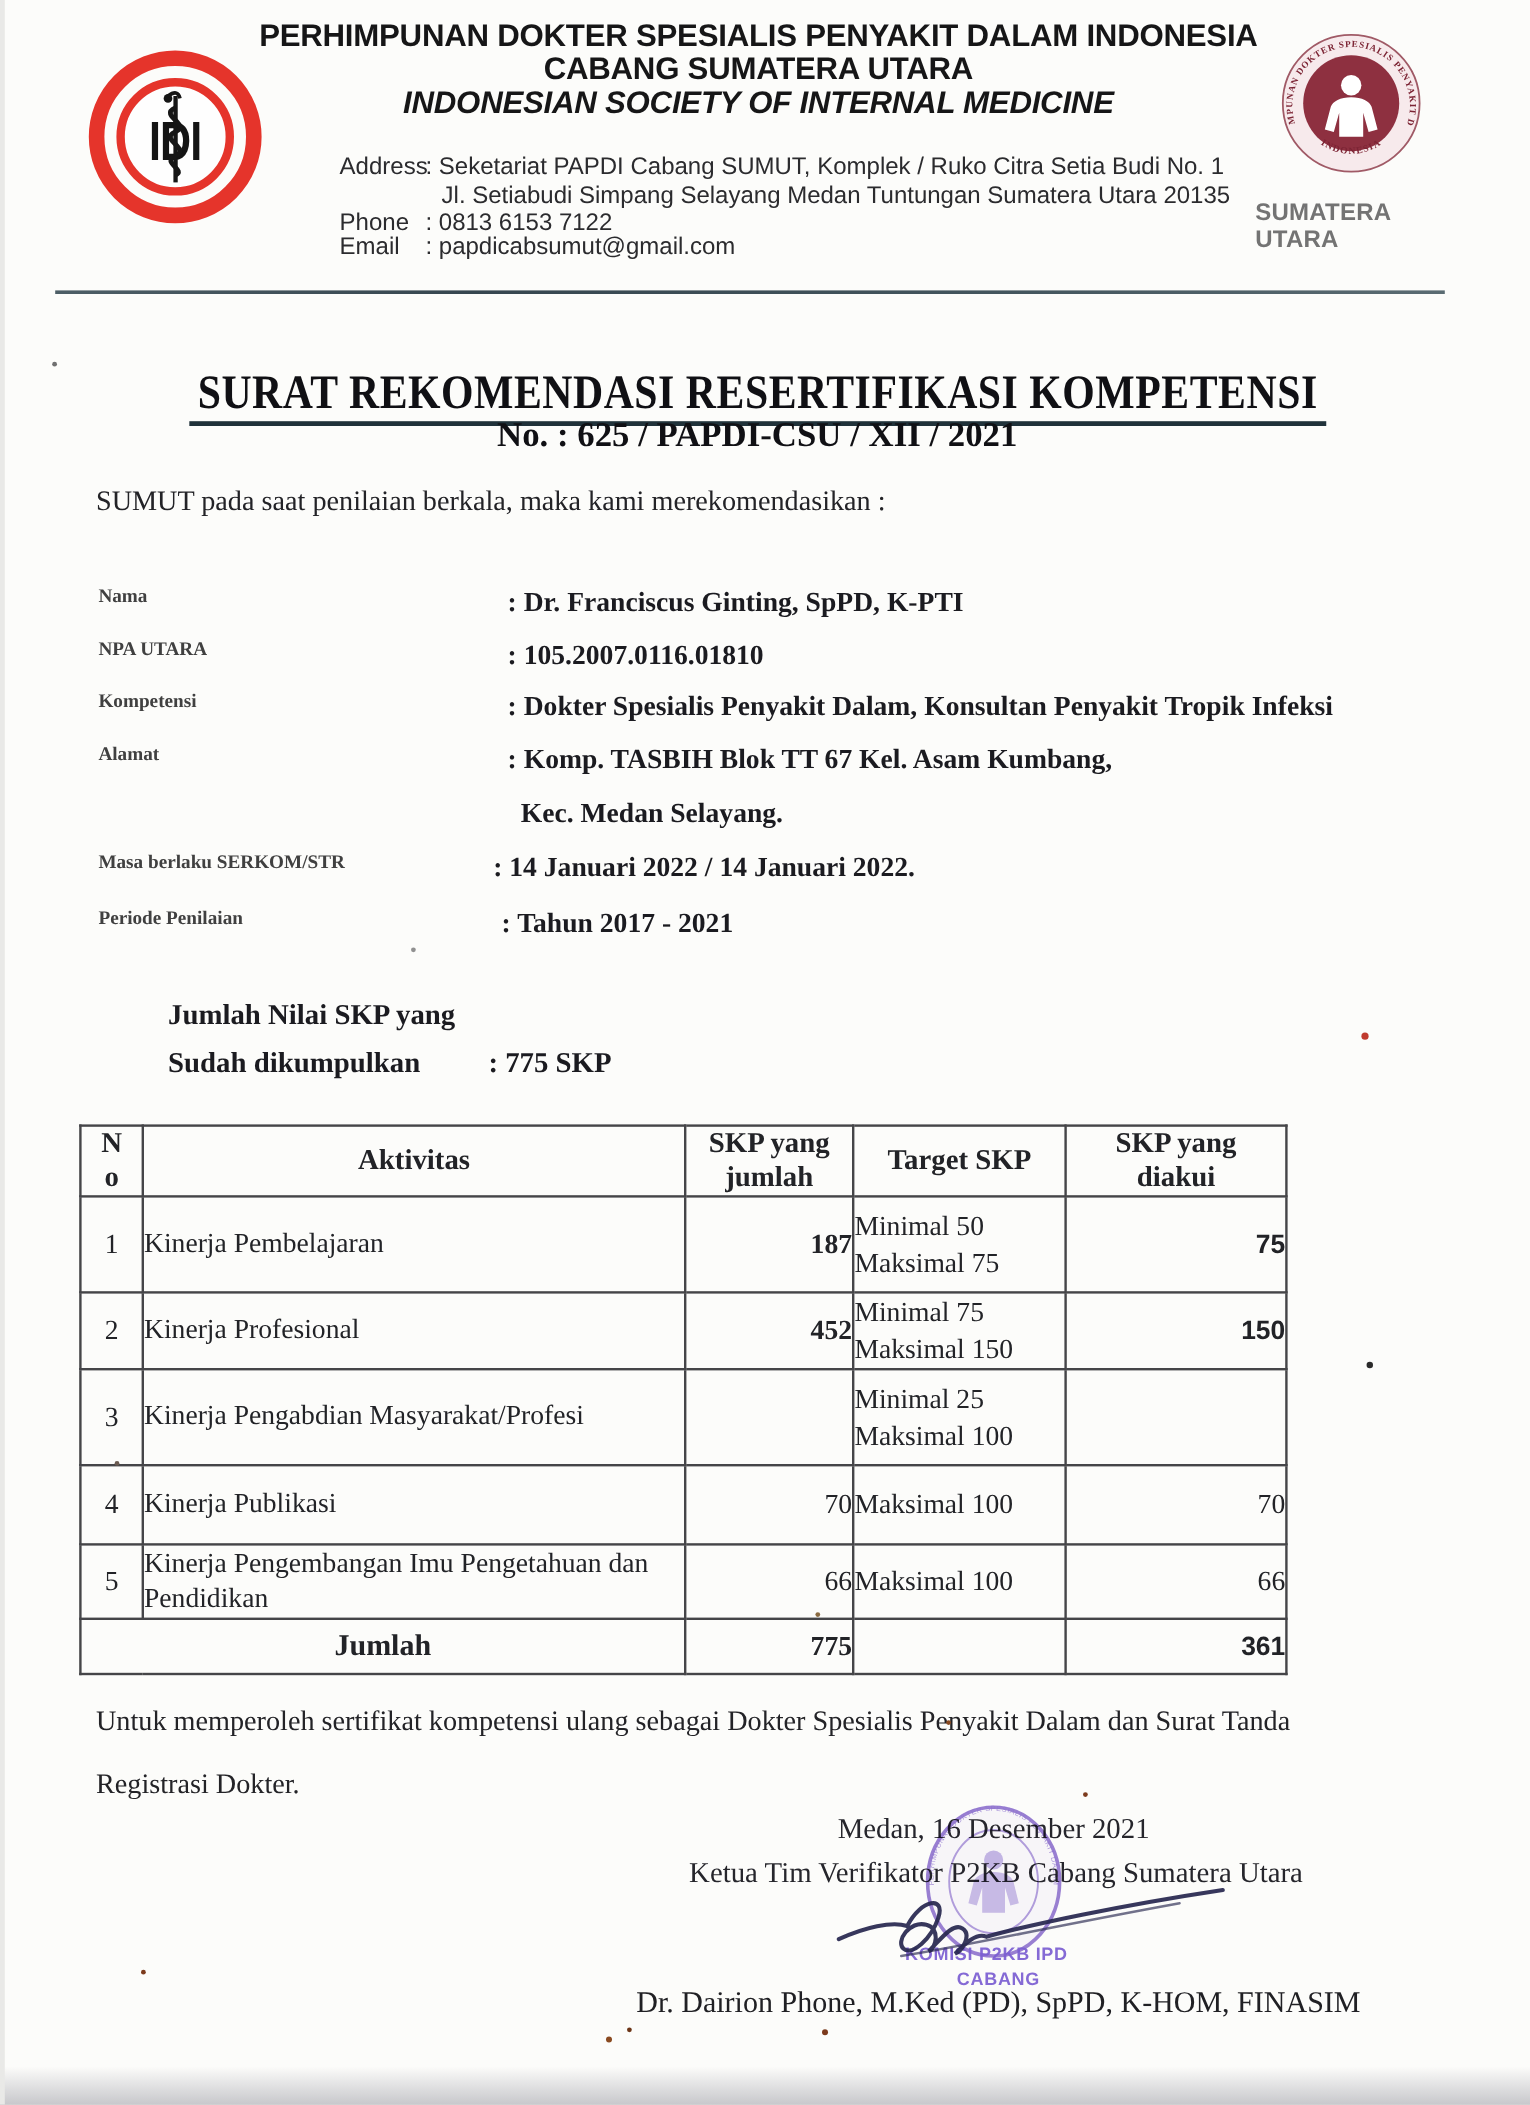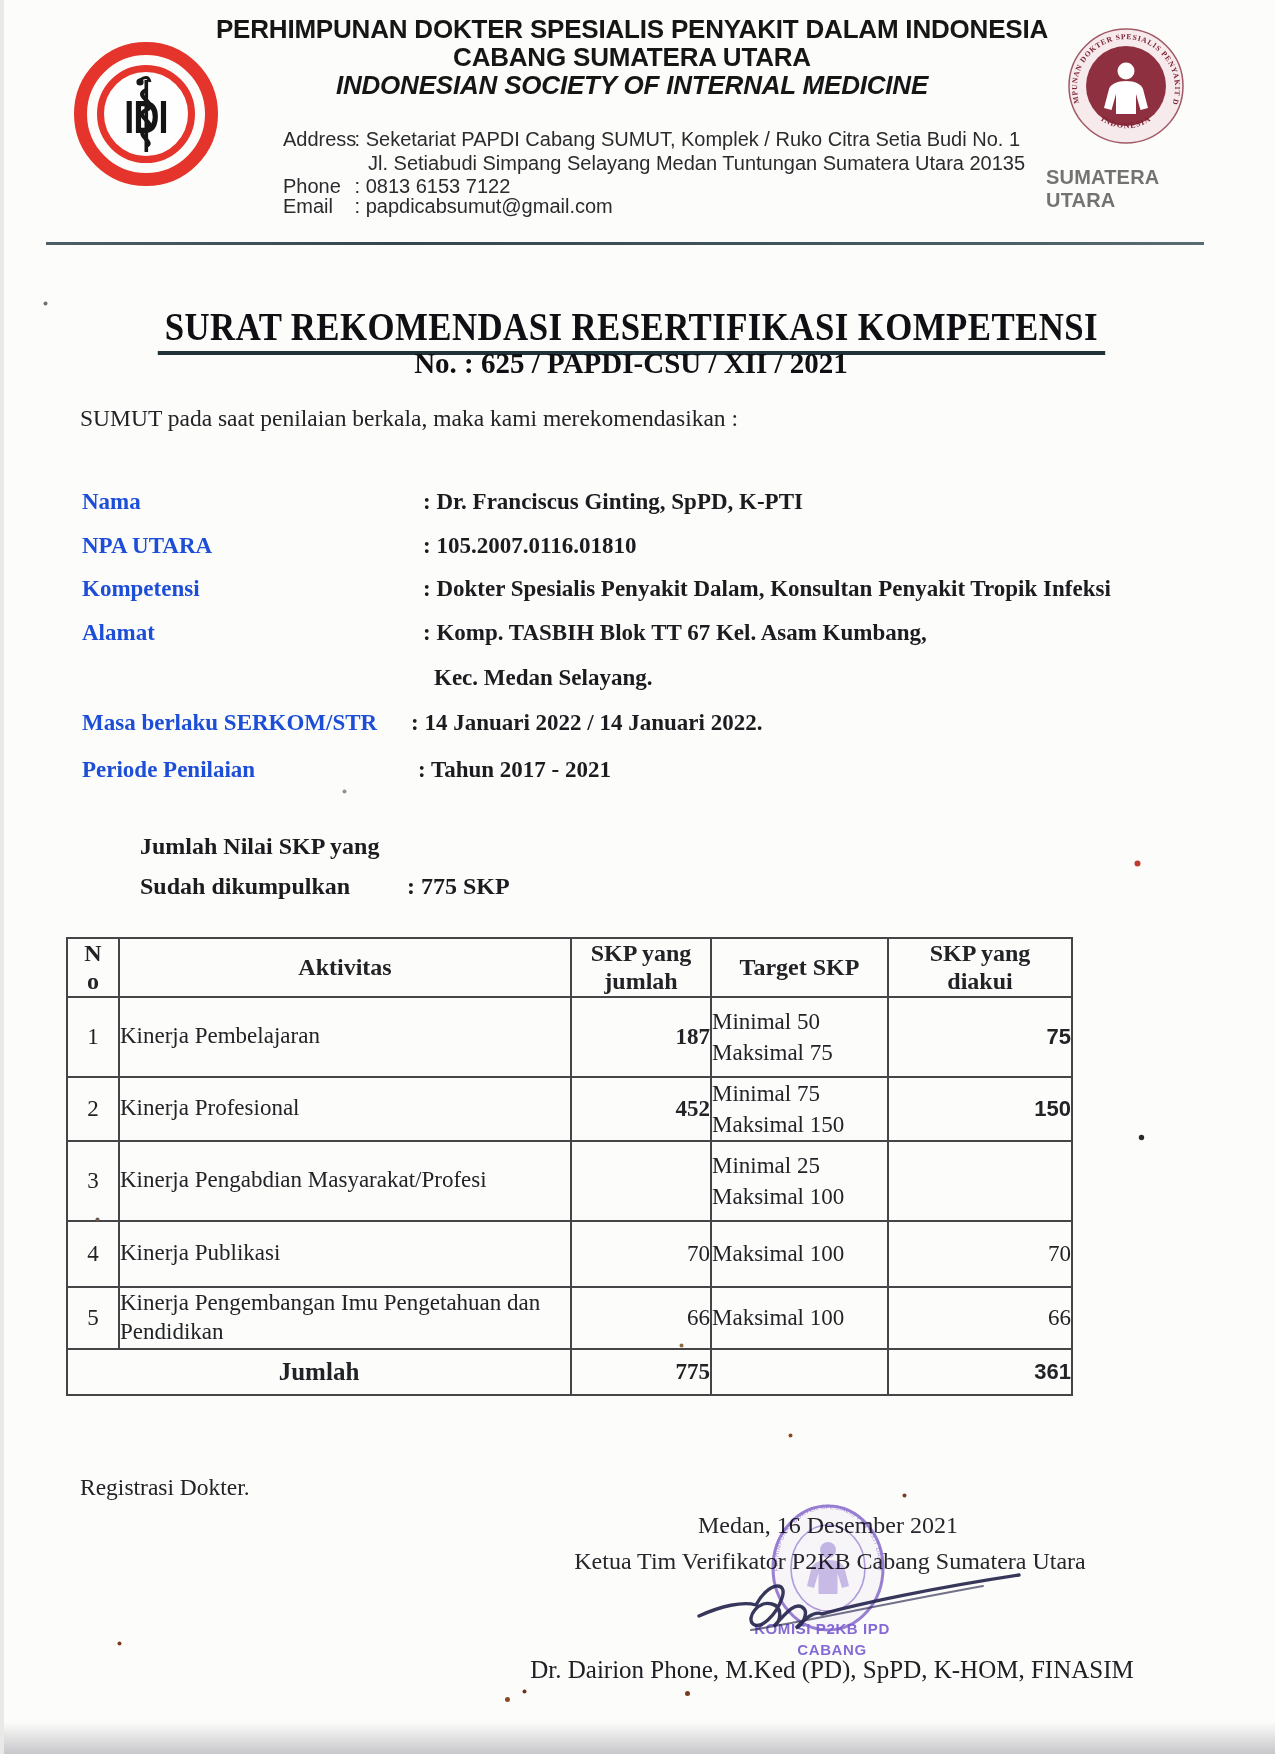--- a/index.html
+++ b/index.html
@@ -28,21 +28,21 @@
   .title-main{display:inline-block;font-weight:bold;font-size:40px;color:#101014;
               transform:scaleX(0.87);letter-spacing:0.5px;
               border-bottom:4px solid #20323a;padding:0 8px 1px;}
   .title-no{left:0;top:347px;width:1262px;text-align:center;font-weight:bold;font-size:29px;color:#101014;}
 
   
   .intro{left:80px;top:398px;font-size:23.5px;color:#232327;line-height:40.5px;white-space:nowrap;}
   .intro span{display:block;}
 
   
-  .f-label{left:82px;font-weight:bold;font-size:23px;color:#1d4ed8;white-space:nowrap;}
+  .f-label{left:82px;font-weight:bold;font-size:16px;color:#404040;white-space:nowrap;}
   .f-value{font-weight:bold;font-size:23px;color:#1b1b20;white-space:nowrap;}
 
   
   .skp{font-weight:bold;font-size:24px;color:#1b1b20;white-space:nowrap;}
 
   
   table.skp-table{position:absolute;left:66px;top:937px;width:1005px;border-collapse:collapse;
                   table-layout:fixed;font-size:23px;color:#222327;}
   .skp-table td,.skp-table th{border:2px solid #454548;vertical-align:middle;padding:0;}
   .skp-table th{font-weight:bold;font-size:24px;text-align:center;line-height:1.18;}
@@ -239,20 +239,21 @@
     </tr>
     <tr style="height:46px">
       <td colspan="2" class="tot-label">Jumlah</td>
       <td class="td-num numb">775</td>
       <td></td>
       <td class="td-num numbs">361</td>
     </tr>
   </tbody>
     </table>
 
+  <div class="abs closing-line" style="top:1422px">Untuk memperoleh sertifikat kompetensi ulang sebagai Dokter Spesialis Penyakit Dalam dan Surat Tanda</div>
   <div class="abs closing-line" style="top:1474px">Registrasi Dokter.</div>
 
   <div class="abs sig-text" style="top:1512px;left:578px;width:500px">Medan, 16 Desember 2021</div>
   <div class="abs sig-text" style="top:1548px;left:480px;width:700px">Ketua Tim Verifikator P2KB Cabang Sumatera Utara</div>
 
   <svg class="abs stamp-svg" style="left:769px;top:1502px" width="118" height="136" viewBox="0 0 118 136">
     <defs>
       <path id="stampArc" d="M 12 82 A 50 56 0 1 1 106 82" fill="none"></path>
     </defs>
     <ellipse cx="59" cy="66" rx="55" ry="62" fill="rgba(150,122,220,0.06)" stroke="#8a6cd0" stroke-width="3" opacity="0.9"></ellipse>

